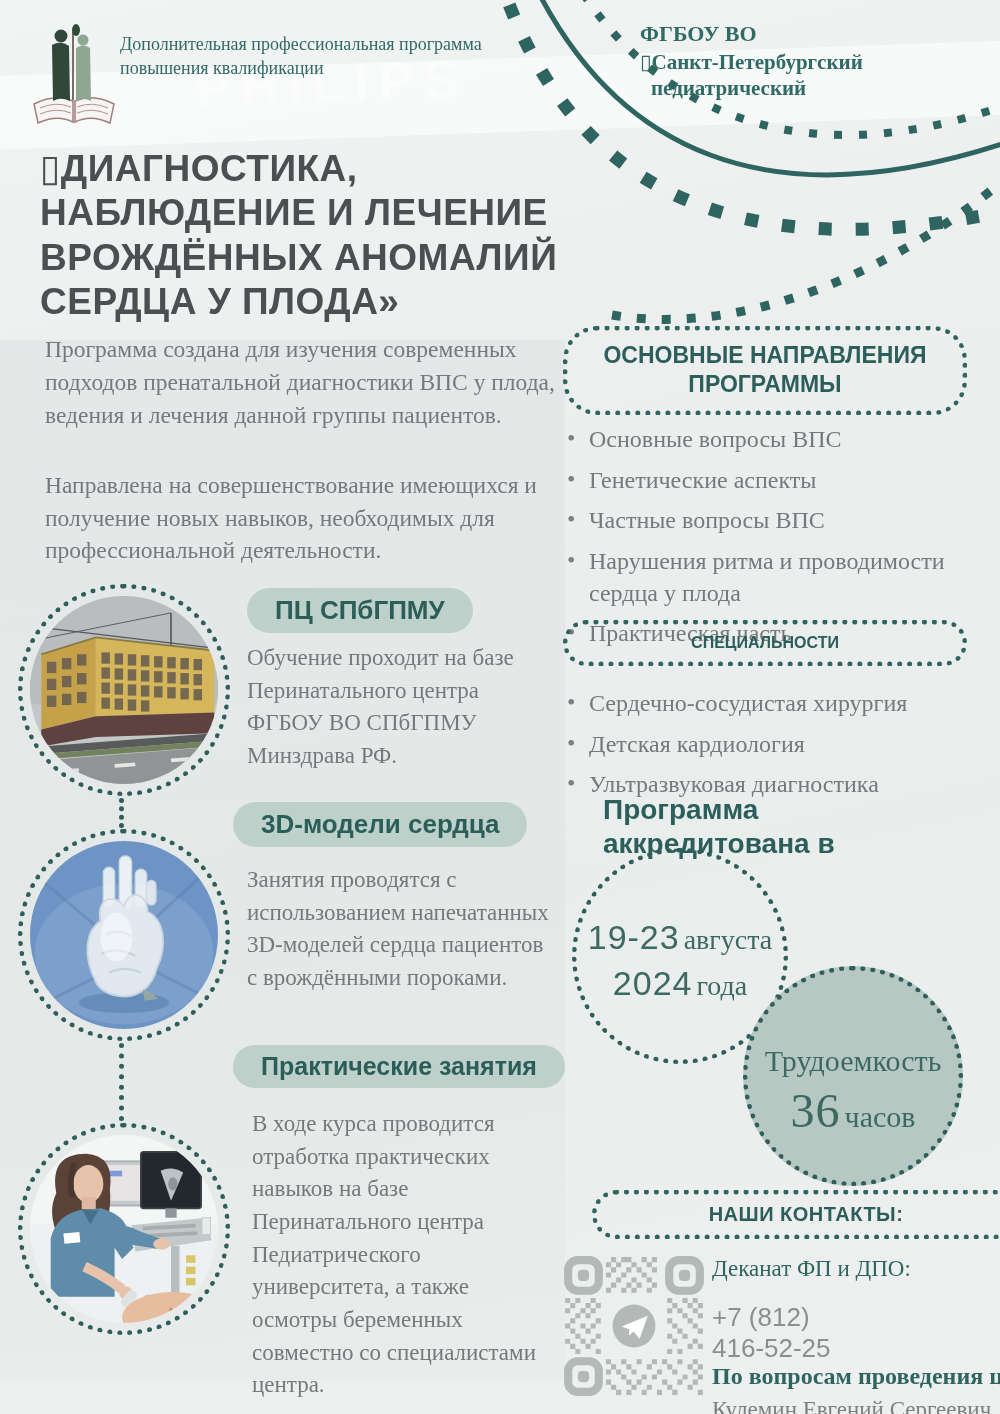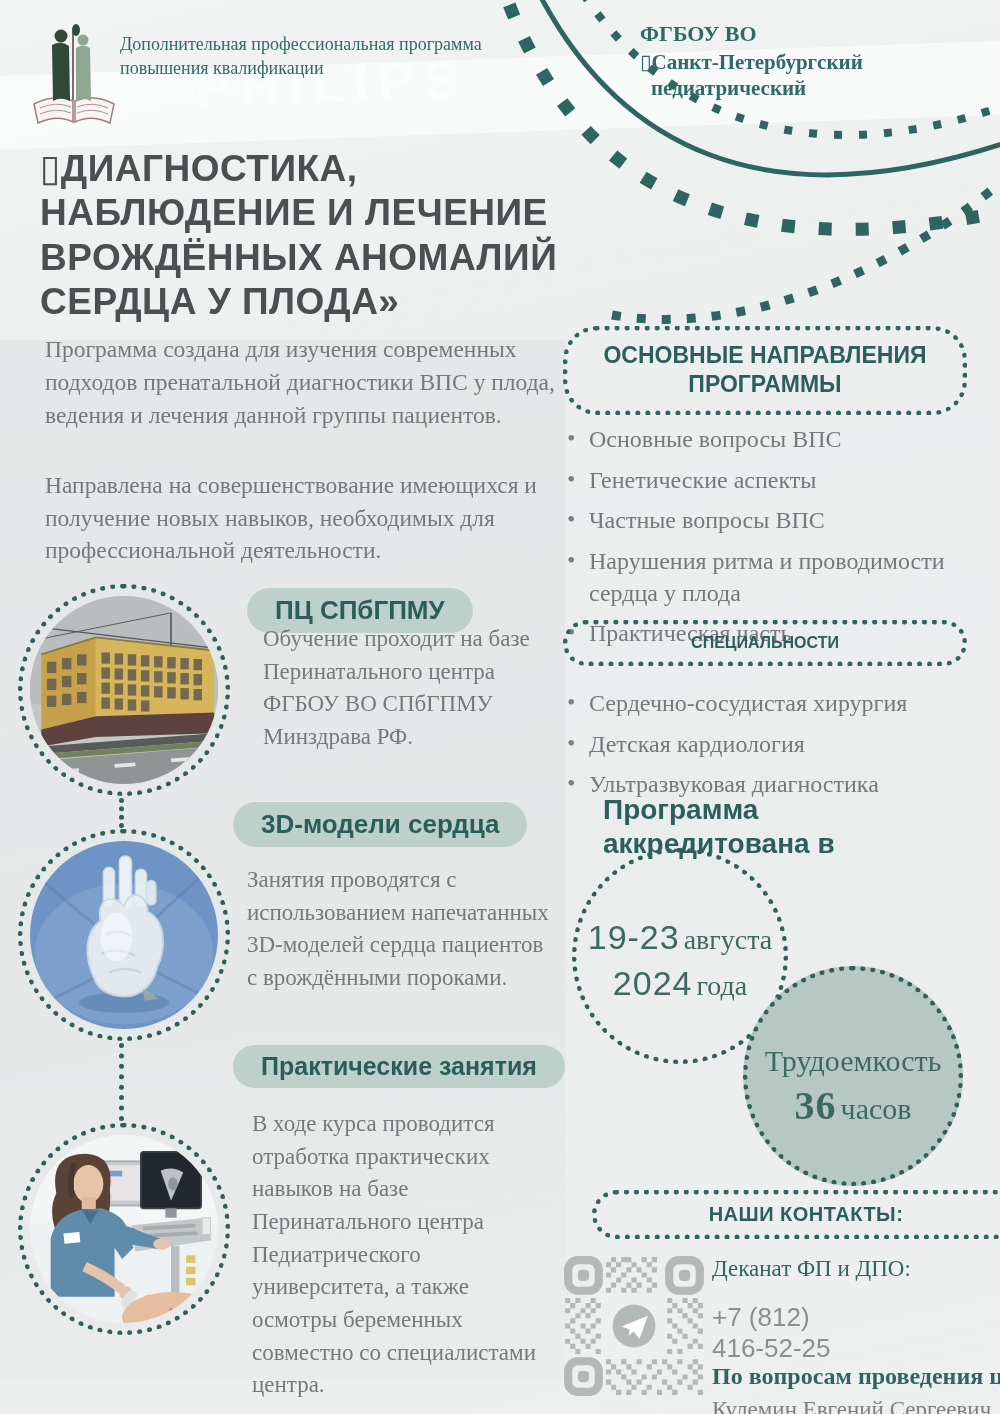--- a/index.html
+++ b/index.html
@@ -48,21 +48,21 @@
   .conn { left:119px; width:0; border-left:5px dotted #2e5f5b; }
   .conn1 { top:798px; height:30px; } .conn2 { top:1043px; height:78px; }
 
   
   .badge { display:inline-block; background:rgba(183,203,196,0.85); border-radius:27px;
     padding:7px 28px; font-family:"Liberation Sans",sans-serif; font-weight:700;
     color:#2b5e59; font-size:26px; }
   .badge1 { left:247px; top:588px; } .badge2 { left:233px; top:802px; }
   .badge3 { left:233px; top:1045px; font-size:25px; }
   .feature-text { font-size:23px; line-height:1.42; color:#75797c; }
-  .ftext1 { left:247px; top:623px; width:310px;margin-left:16px; }
+  .ftext1 { left:247px; top:642px; width:310px; }
   .ftext2 { left:247px; top:864px; width:302px; }
   .ftext3 { left:252px; top:1108px; width:292px; }
 
   
   .dotted-box { border:5px dotted #2e6560; border-radius:34px; text-align:center;
     font-family:"Liberation Sans",sans-serif; font-weight:700; color:#2c5f5b; }
   .box-directions { left:563px; top:326px; width:404px; padding:10px 8px; font-size:23px; line-height:1.28; }
   .box-specialties { left:563px; top:620px; width:404px; padding:9px 8px; font-size:16px; }
   .box-contacts { left:592px; top:1190px; width:428px; padding:8px 8px; font-size:20px; letter-spacing:0.5px; }
 
@@ -77,21 +77,21 @@
     line-height:1.22; color:#2c5f5b; }
 
   .circle { border-radius:50%; text-align:center; color:#3d6963; }
   .circle .num { font-family:"Liberation Sans",sans-serif; font-weight:400; font-size:34px; letter-spacing:1px; }
   .circle .word { font-size:28px; }
   .dates-circle { left:572px; top:848px; width:216px; height:216px;
     border:5px dotted #2e5f5b; padding-top:62px; line-height:1.35; }
   .work-circle { left:743px; top:966px; width:220px; height:220px;
     border:5px dotted #2e5f5b; background:#b7c8c2; padding-top:70px; line-height:1.3; }
   .work-circle .word { font-size:30px; }
-  .work-circle .num { font-family:"Liberation Serif","DejaVu Serif",serif; font-size:40px;font-weight:bold; }
+  .work-circle .num { font-family:"Liberation Serif","DejaVu Serif",serif; font-size:48px; }
 
   
   .qr { left:560px; top:1252px; }
   .contact-block { left:712px; top:1256px; width:288px; }
   .dean-label { font-size:23px; color:#2f6561; margin-bottom:20px; }
   .phone { font-family:"Liberation Sans",sans-serif; font-size:26px; color:#8a8f91; line-height:1.18; }
   .cycle-label { font-size:24px; color:#2f6561; white-space:nowrap; margin-top:0;font-weight:bold; }
   .person { font-size:23px; color:#7b7f81; margin-top:7px; }
 </style>
 </head>

